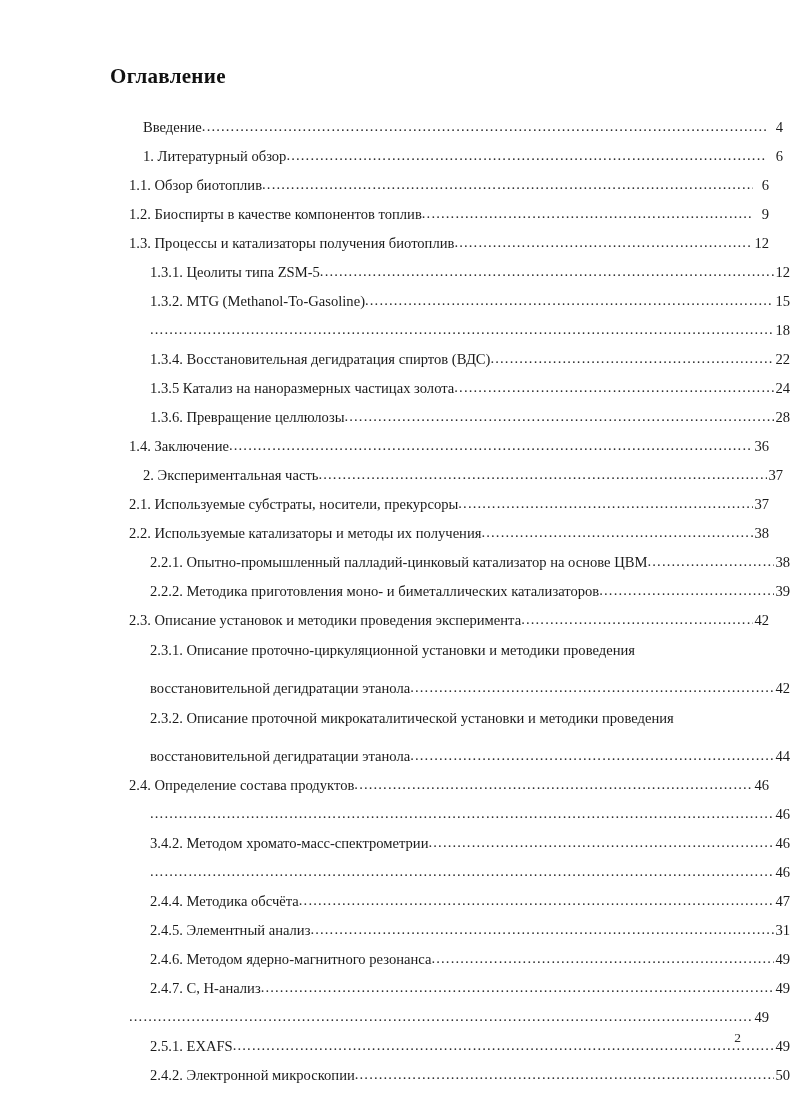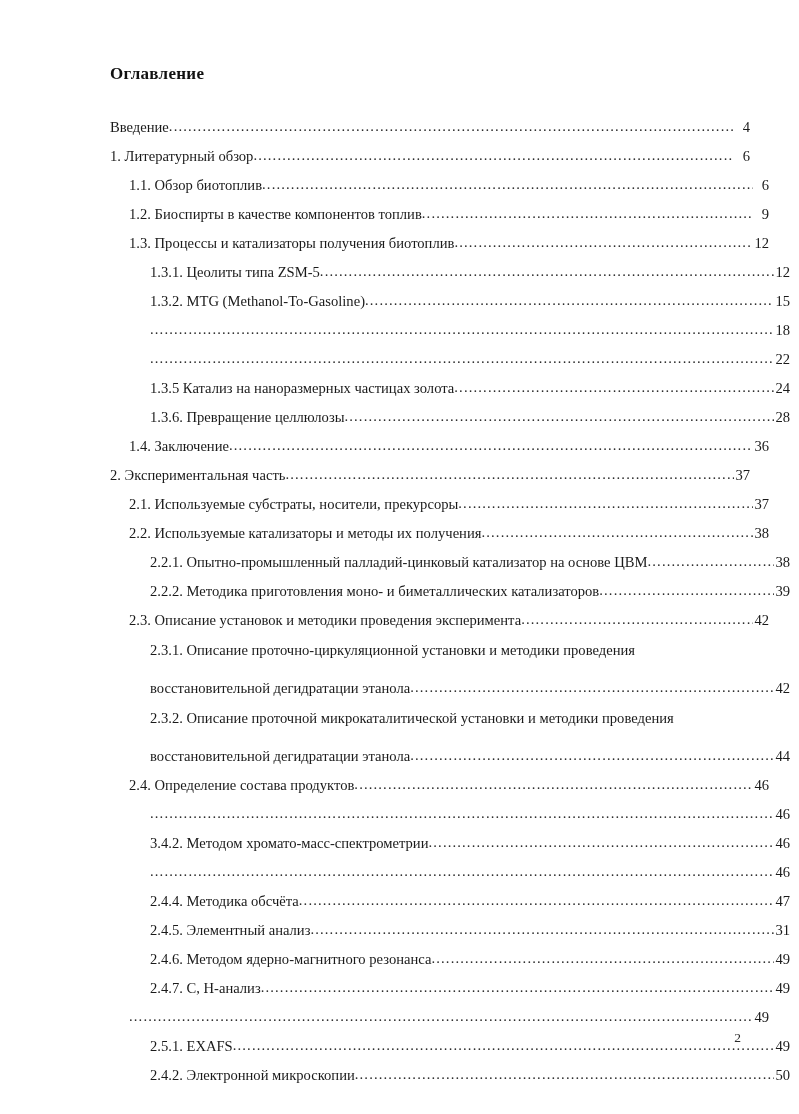--- a/index.html
+++ b/index.html
@@ -21,21 +21,21 @@
     left: 0; top: 0;
     width: 799px;
     height: 1114px;
     background: #ffffff;
   }
 
   .page-title {
     position: absolute;
     left: 110px;
     top: 64px;
-    font-size: 17px;
+    font-size: 21px;
     font-weight: bold;
     letter-spacing: 0.3px;
     color: #111111;
     white-space: nowrap;
   }
 
   .toc {
     position: absolute;
     left: 110px;
     top: 118px;
@@ -46,21 +46,21 @@
     display: block;
     width: 100%;
     margin: 0;
     padding: 0 0 11px 0;
     font-size: 14.6px;
     line-height: 18px;
     color: #1a1a1a;
   }
 
   
-  .lvl0 { padding-left: 0px; }
+  .lvl0 { padding-left: 0px; margin-left: 33px; }
   .lvl1 { padding-left: 19px; }
   .lvl2 { padding-left: 40px; }
 
   
   .row {
     display: flex;
     align-items: baseline;
     width: 100%;
   }
   .row .label {
@@ -166,20 +166,21 @@
         </div>
       </div>
       <div class="toc-entry lvl2">
         <div class="row">
           <span class="leader">............................................................................................................................................................................................................................</span>
           <span class="page-num">18</span>
         </div>
       </div>
       <div class="toc-entry lvl2">
         <div class="row">
+          <span class="label">1.3.4. Восстановительная дегидратация спиртов (ВДС)</span>
           <span class="leader">............................................................................................................................................................................................................................</span>
           <span class="page-num">22</span>
         </div>
       </div>
       <div class="toc-entry lvl2">
         <div class="row">
           <span class="label">1.3.5 Катализ на наноразмерных частицах золота</span>
           <span class="leader">............................................................................................................................................................................................................................</span>
           <span class="page-num">24</span>
         </div>

